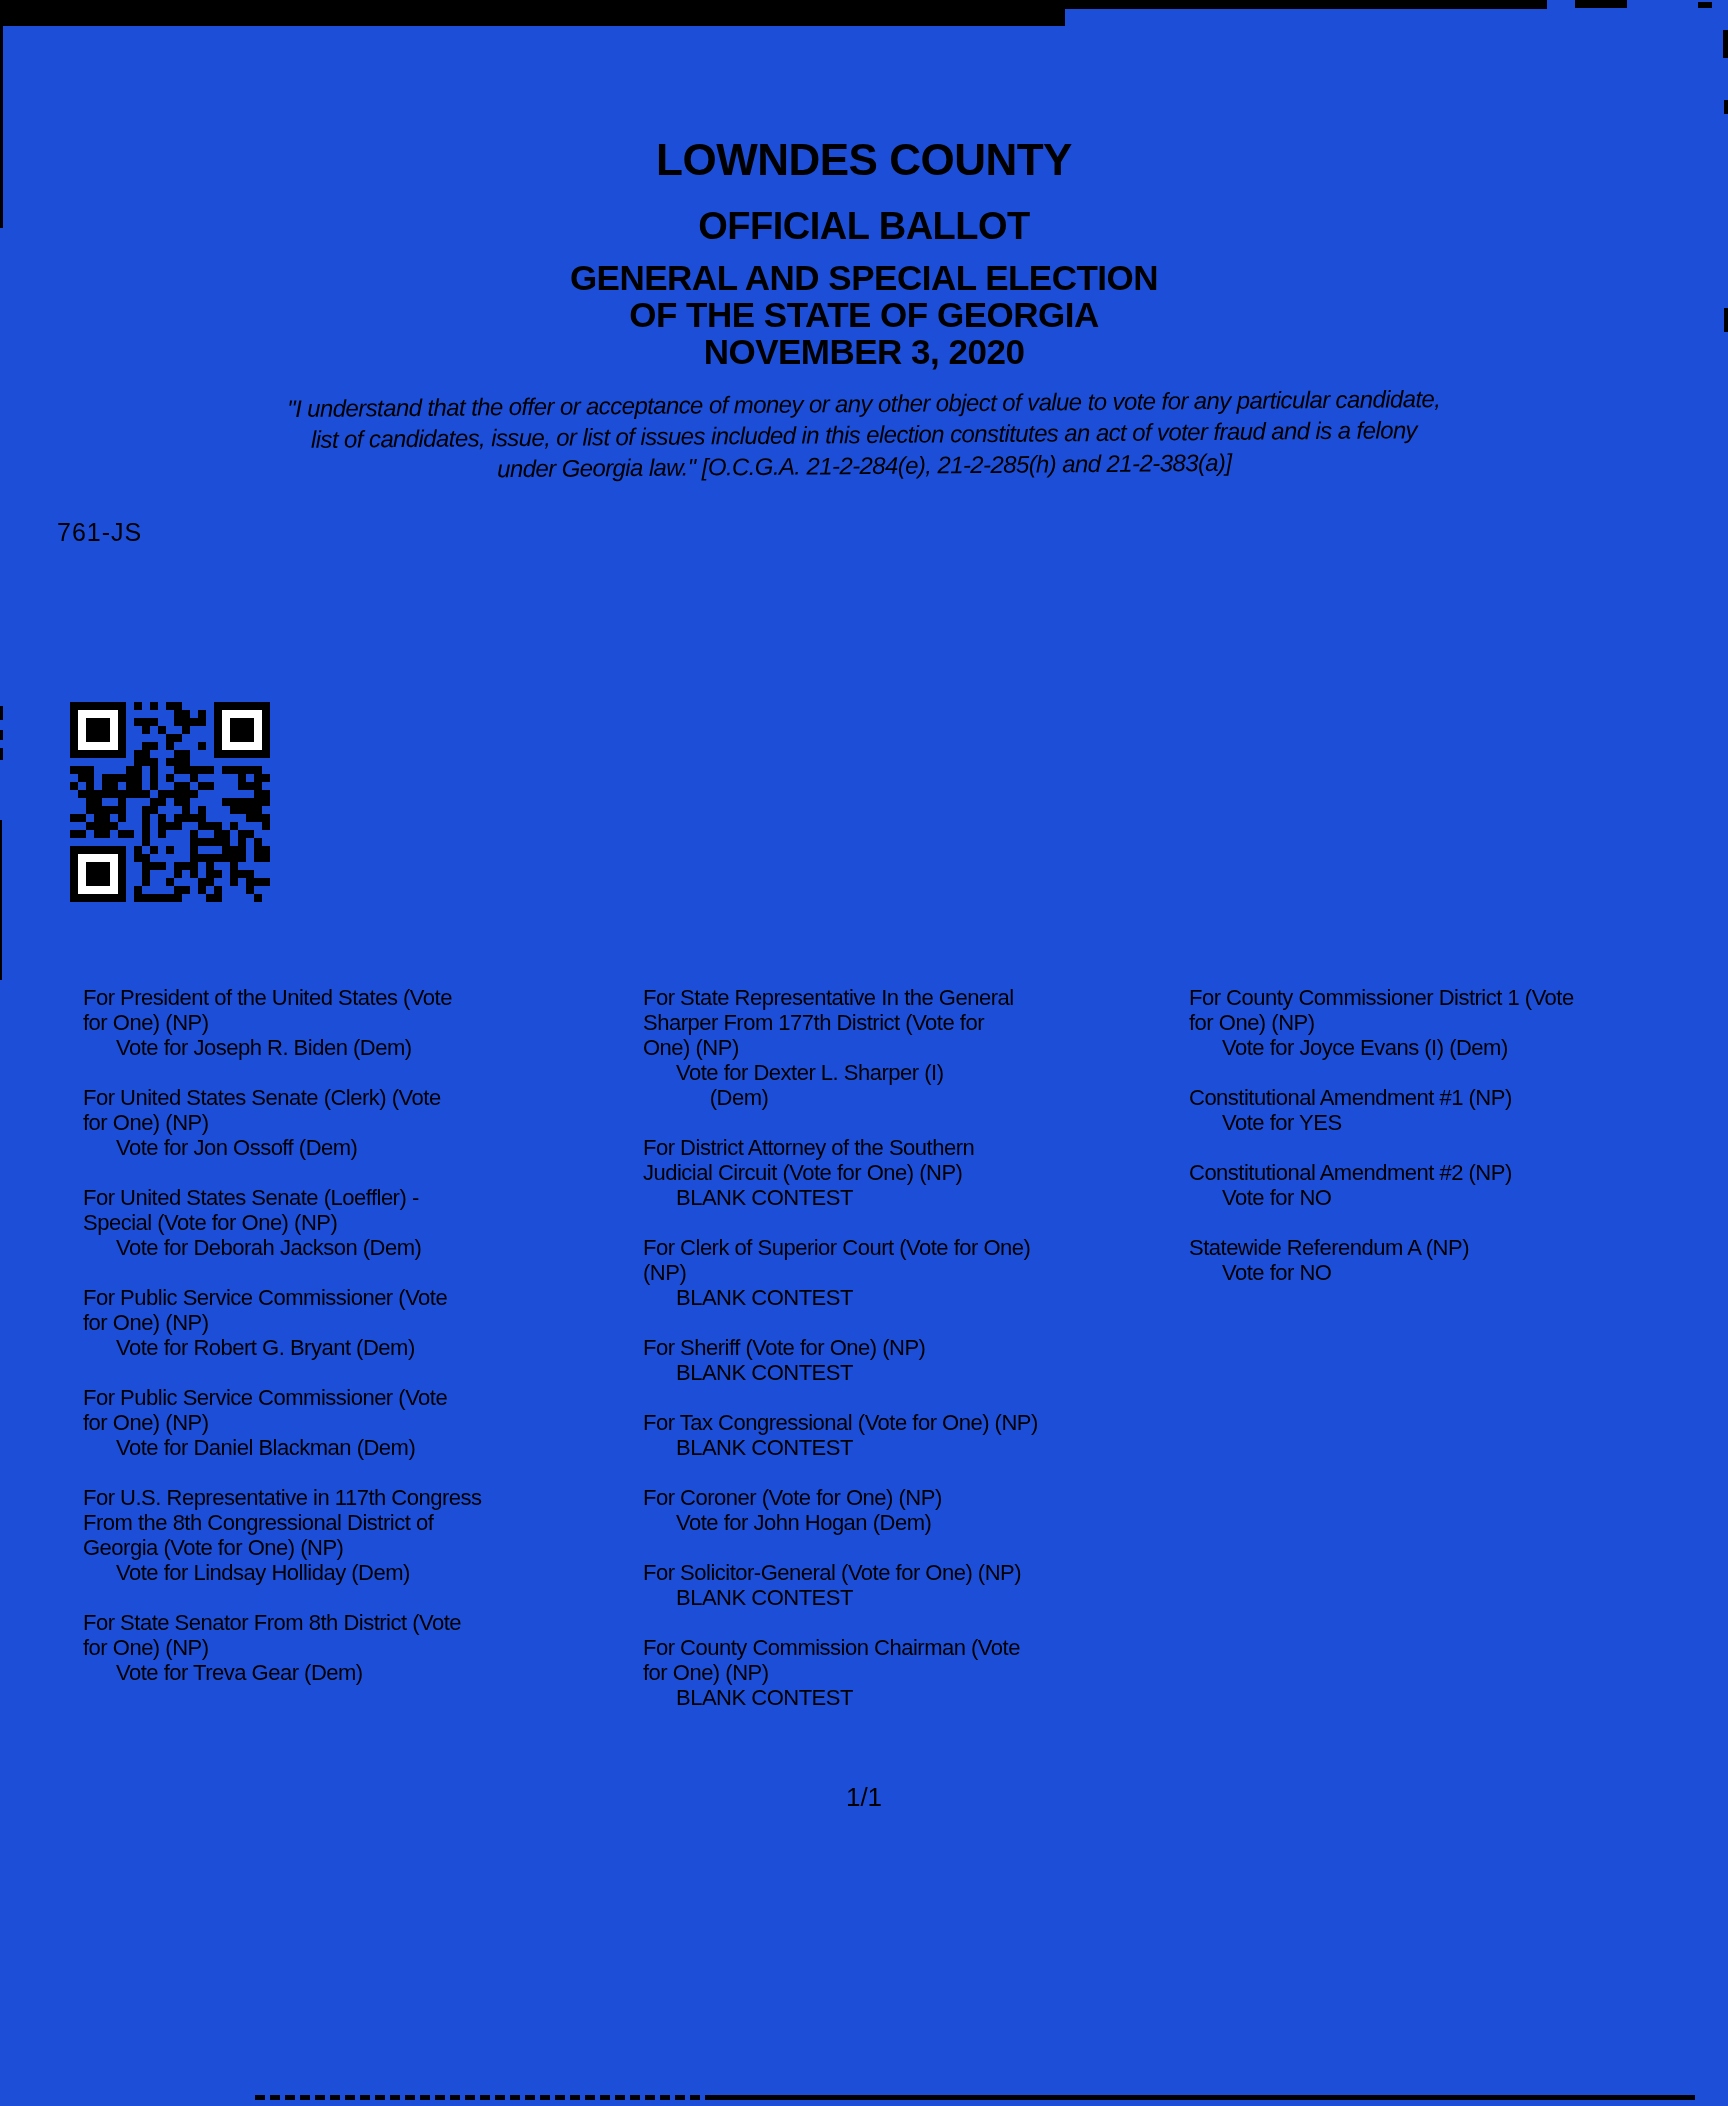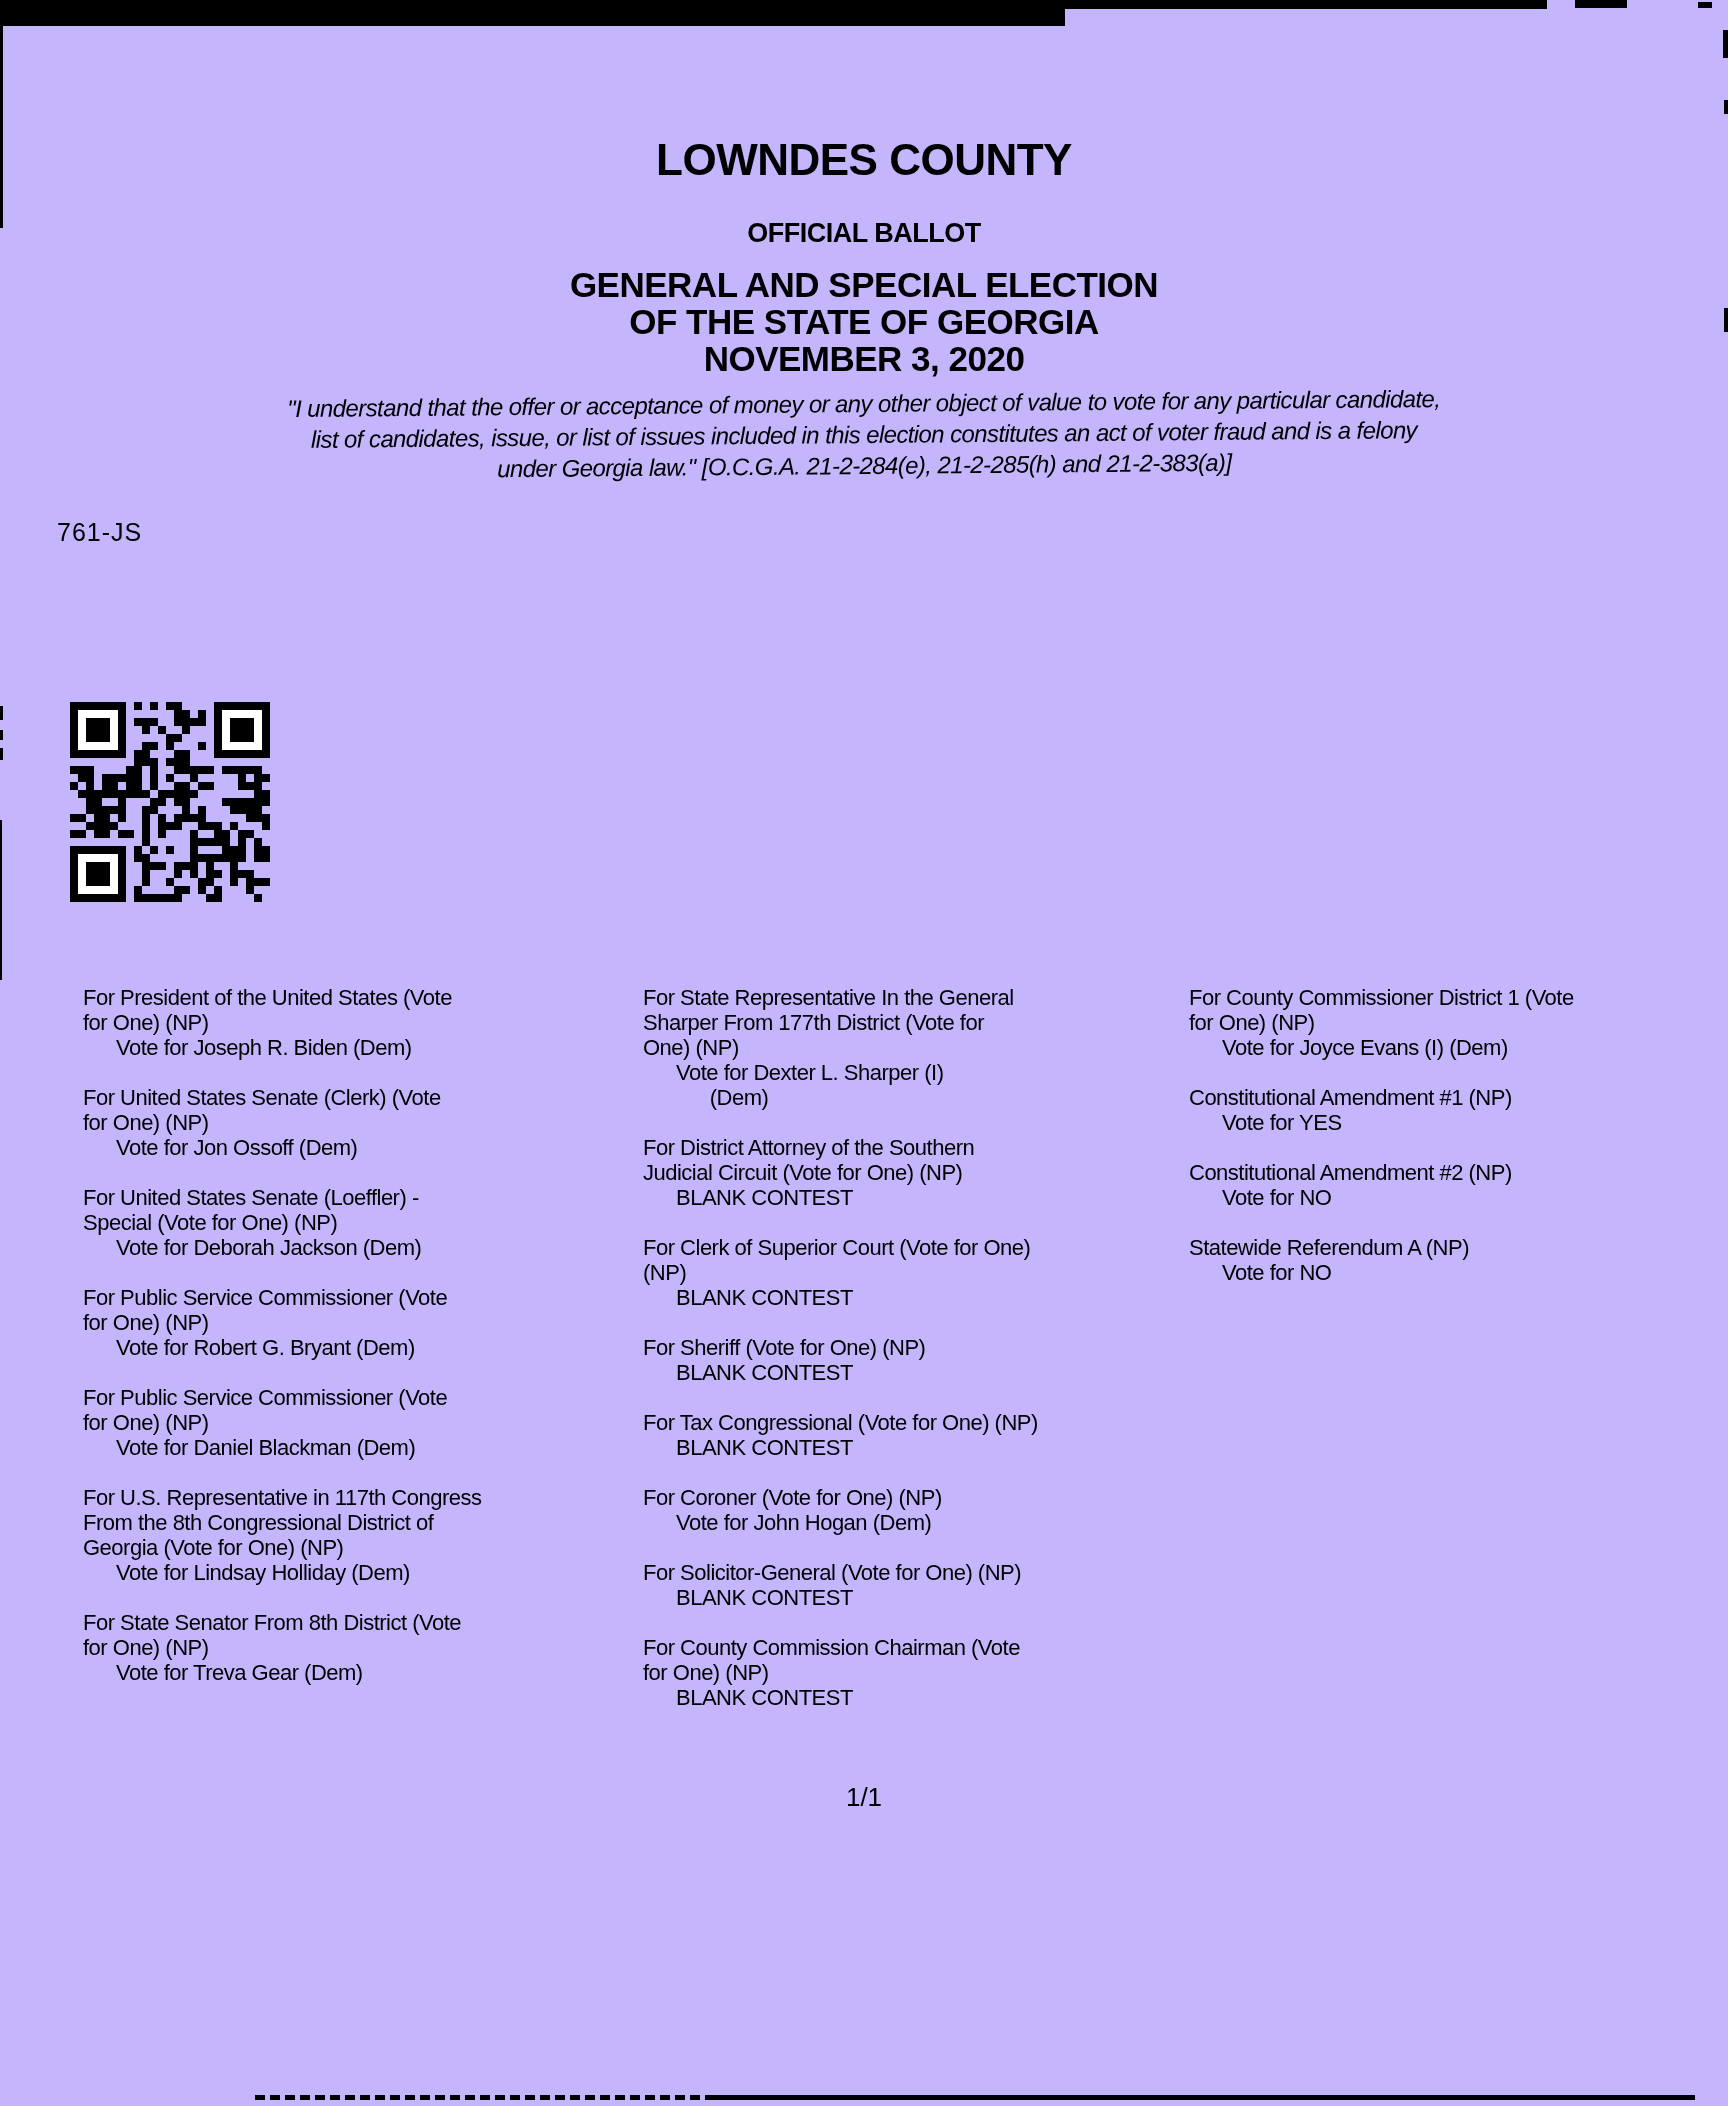--- a/index.html
+++ b/index.html
@@ -1,35 +1,35 @@
 <!DOCTYPE html>
 <html><head>
 <meta charset="utf-8">
 <style>
   html, body { margin: 0; padding: 0; background: #888; }
   .page {
     position: relative;
     width: 1728px;
     height: 2106px;
-    background: #c4b5fd;
+    background: #1d4ed8;
     overflow: hidden;
     color: #000;
     font-family: "Liberation Sans", sans-serif;
   }
   .artifact { position: absolute; background: #000; }
   
   .header {
     position: absolute;
     top: 136px; left: 0; right: 0;
     text-align: center;
     font-weight: bold;
     letter-spacing: -0.5px;
   }
   .county-title   { font-size: 44px; line-height: 48px; }
-  .ballot-type    { font-size: 27px; line-height: 38px; margin-top: 30px; }
+  .ballot-type    { font-size: 38px; line-height: 38px; margin-top: 23px; }
   .election-title { font-size: 35px; line-height: 37px; margin-top: 14px; }
   .election-sub   { font-size: 35px; line-height: 37px; }
   .election-date  { font-size: 35px; line-height: 37px; }
   
   .disclaimer {
     position: absolute;
     top: 388px; left: 40px; right: 40px;
     text-align: center;
     font-style: italic;
     font-size: 24px;

